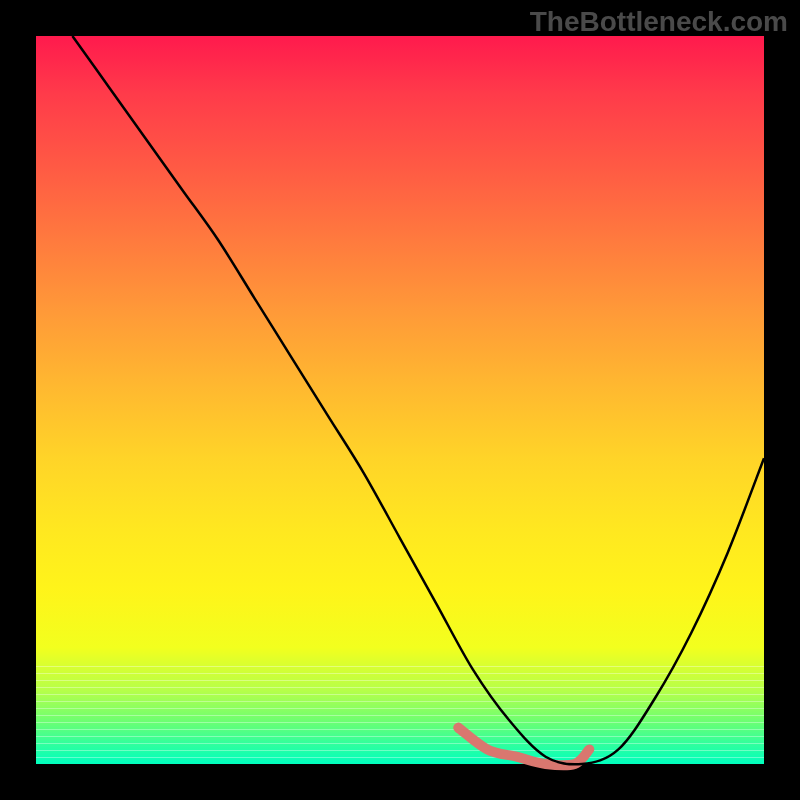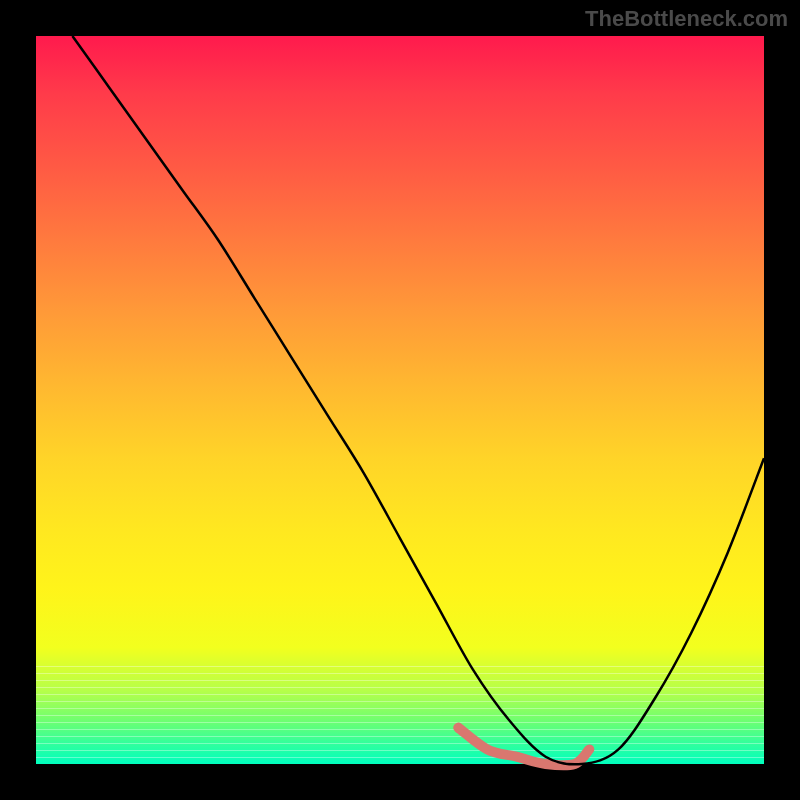--- a/index.html
+++ b/index.html
@@ -9,21 +9,21 @@
     background: #000;
     position: relative;
     overflow: hidden;
     font-family: Arial, sans-serif;
   }
   .watermark {
     position: absolute;
     top: 6px;
     right: 12px;
     color: #4a4a4a;
-    font-size: 22px;
+    font-size: 28px;
     font-weight: bold;
     z-index: 10;
   }
   .plot-area {
     position: absolute;
     left: 36px;
     top: 36px;
     width: 728px;
     height: 728px;
     background: linear-gradient(to bottom,

